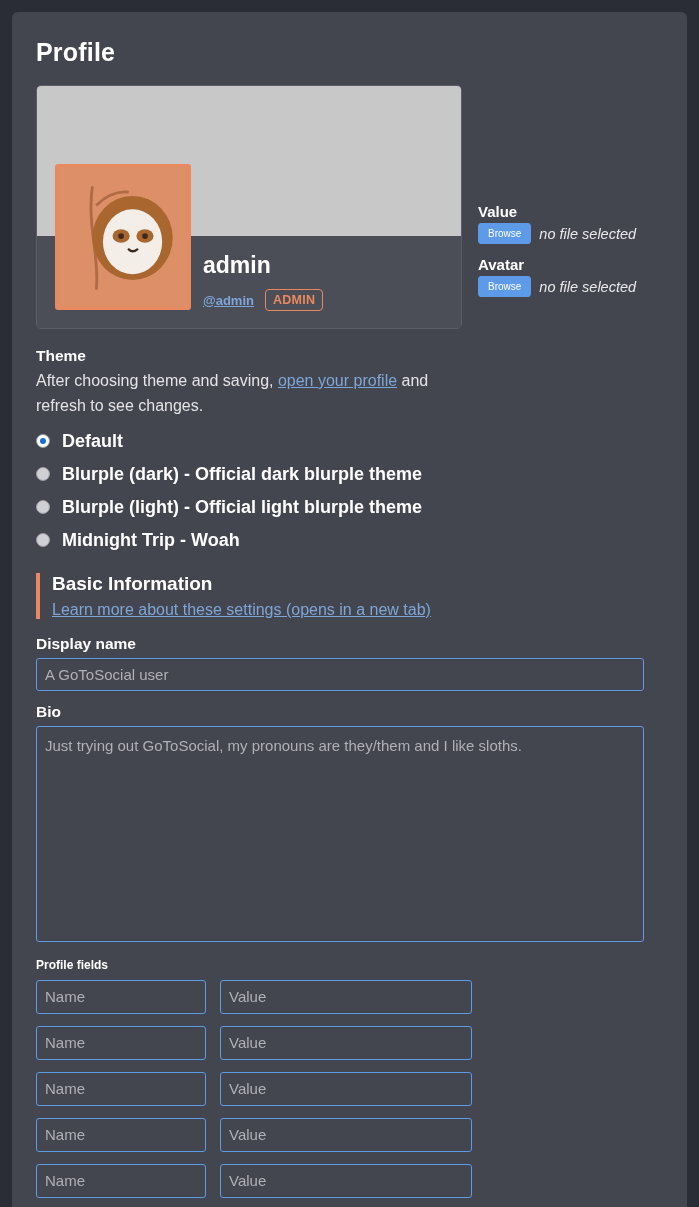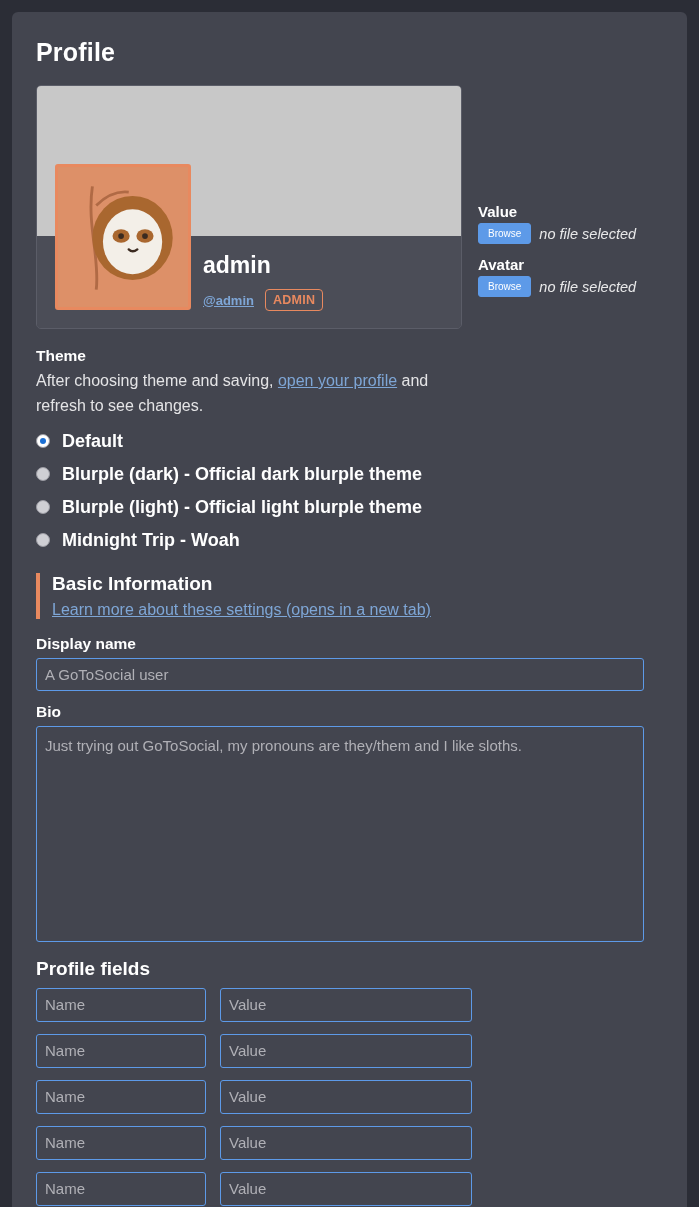--- a/index.html
+++ b/index.html
@@ -220,21 +220,21 @@
   textarea.text-input {
     height: 216px;
     resize: none;
     line-height: 1.5;
     padding-top: 8px;
   }
 
   
   .fields-label {
     color: #ffffff;
-    font-size: 19px;
+    font-size: 12px;
     font-weight: bold;
     margin: 16px 0 8px 0;
   }
   .field-row {
     display: flex;
     gap: 14px;
     margin-bottom: 12px;
   }
   .field-name {
     width: 170px;

